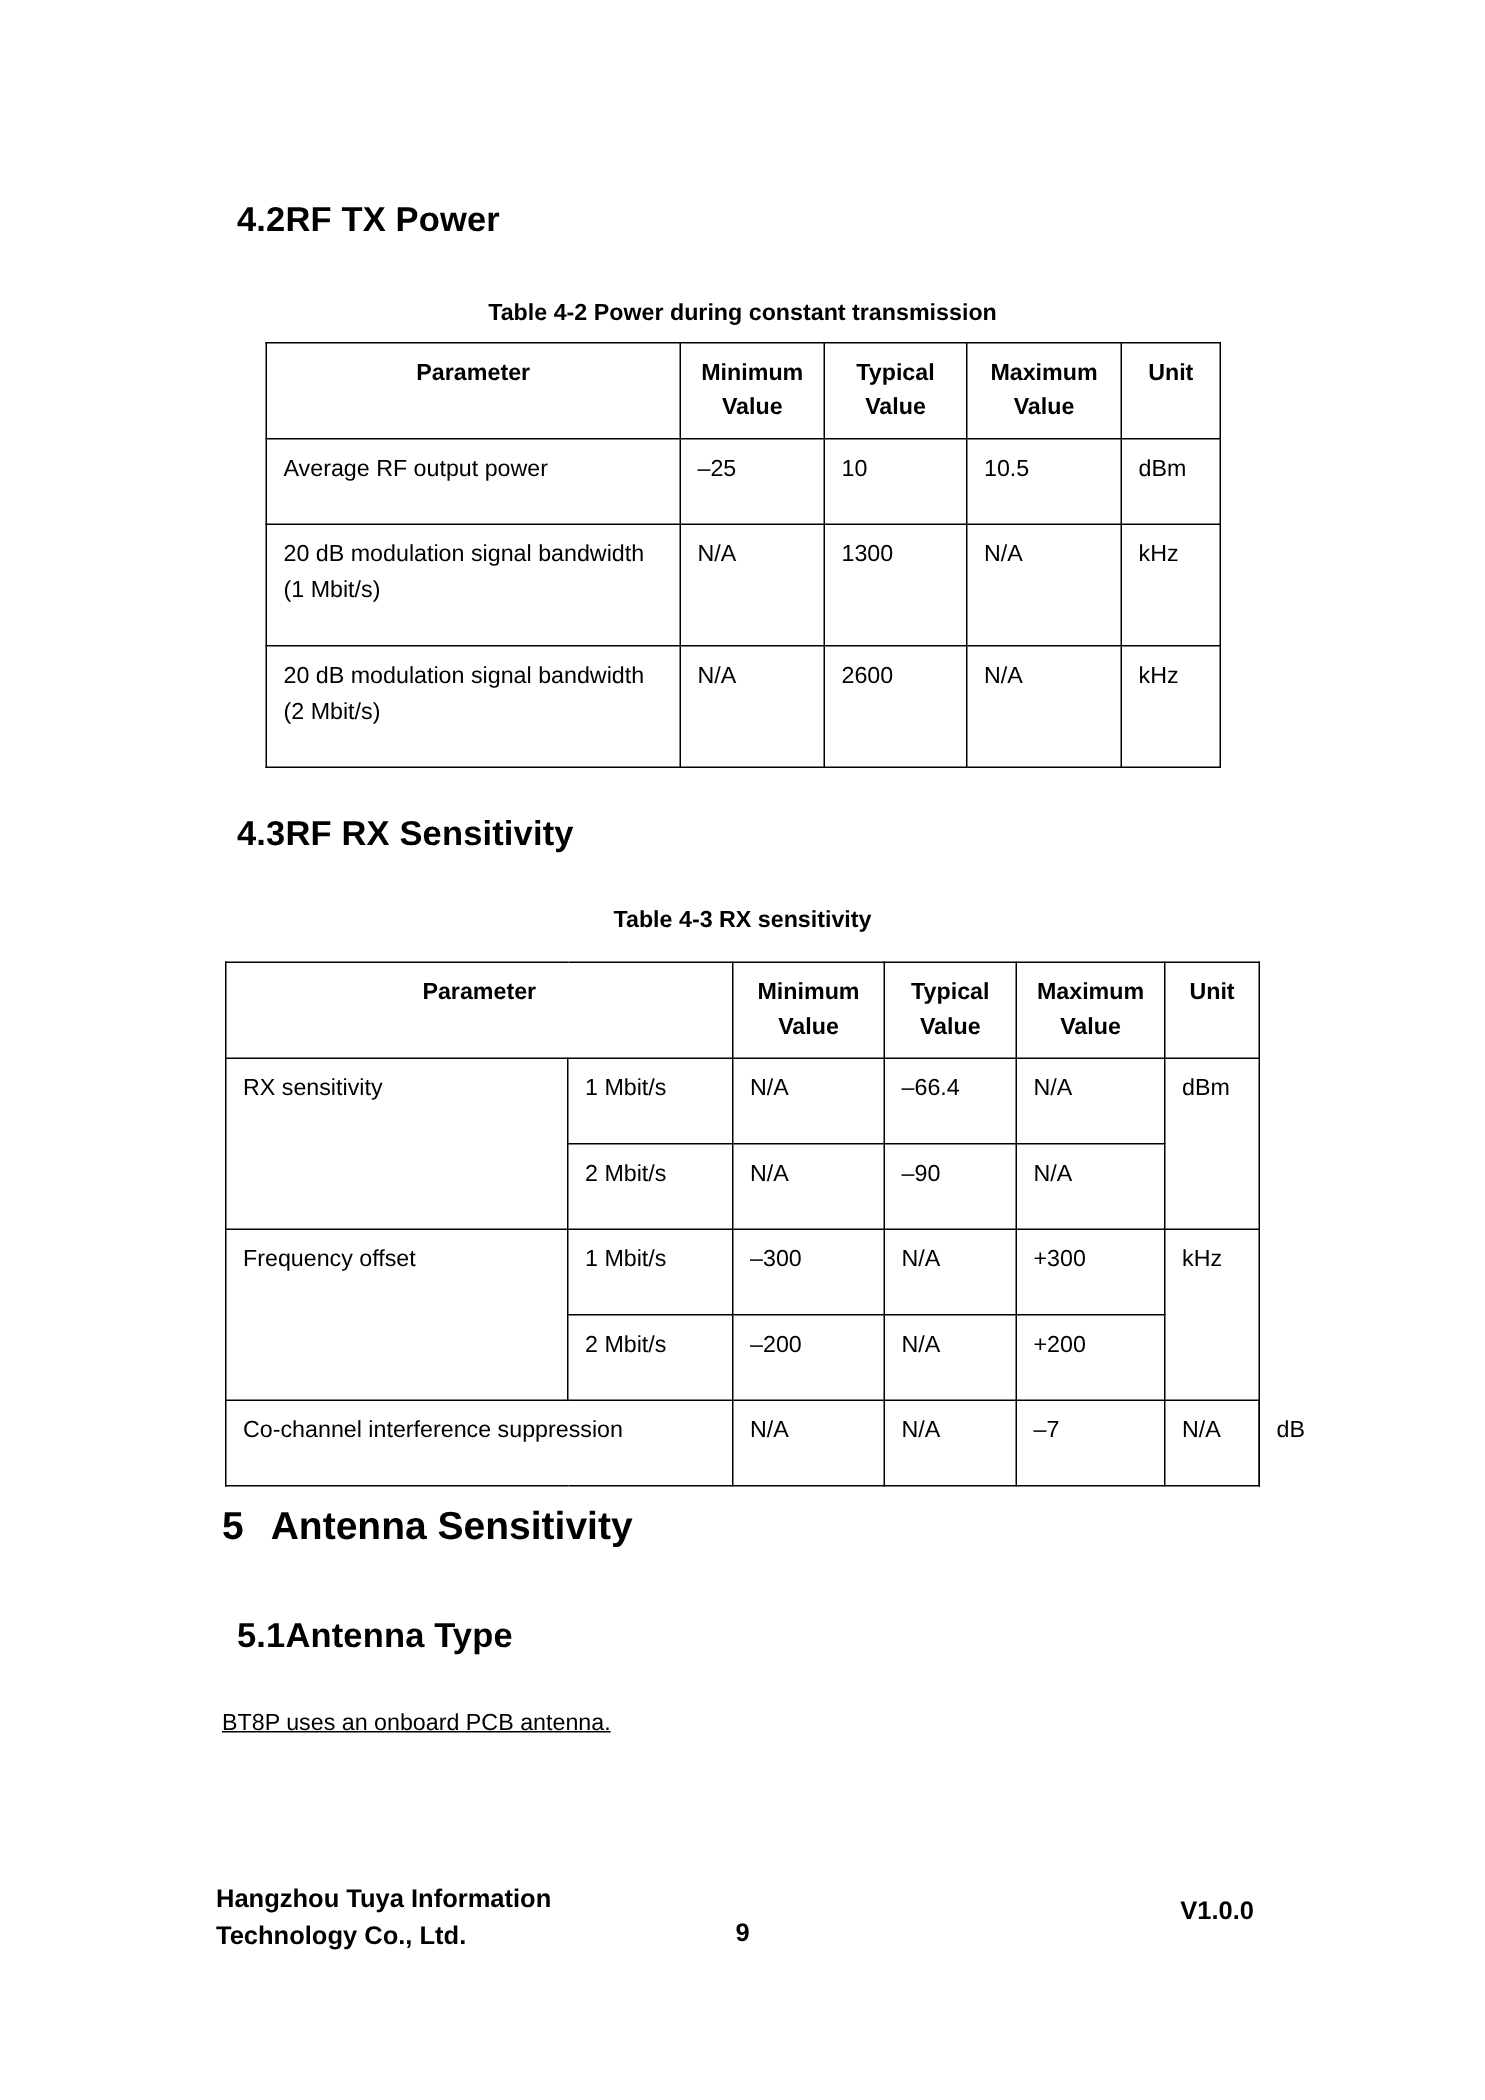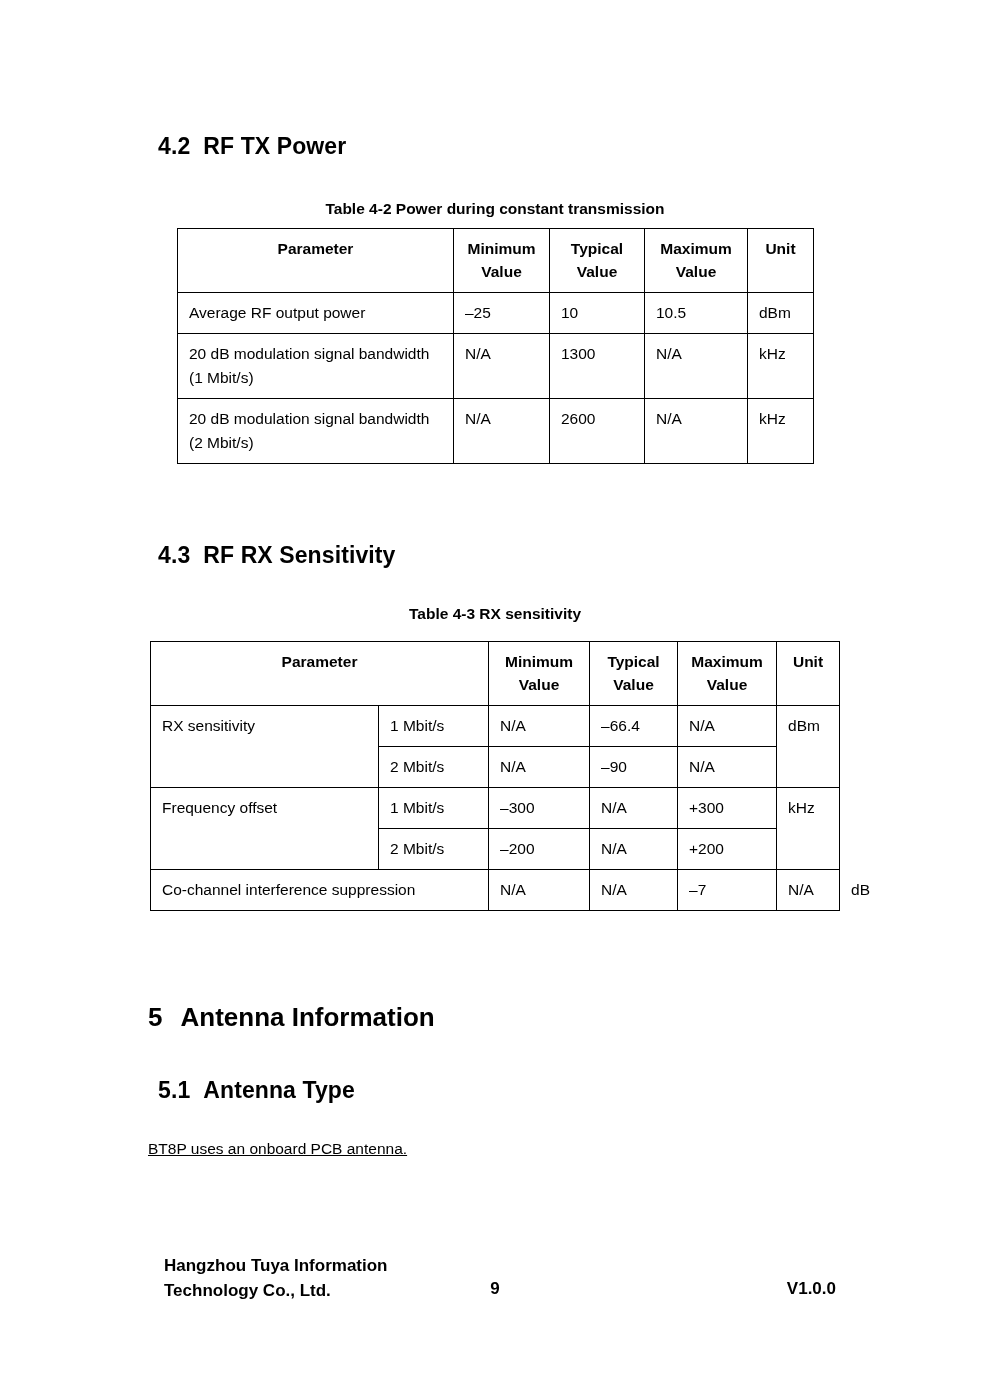--- a/index.html
+++ b/index.html
@@ -24,21 +24,21 @@
   }
 
   
   .h2 {
     position: absolute;
     font-size: 23px;
     font-weight: bold;
     letter-spacing: 0.1px;
     white-space: nowrap;
   }
-  .h2 .num { margin-right: 13px; }
+  .h2 .num { }
 
   .h1 {
     position: absolute;
     font-size: 26px;
     font-weight: bold;
     white-space: nowrap;
   }
   .h1 .num { margin-right: 18px; }
 
   .caption {
@@ -69,21 +69,21 @@
     font-weight: normal;
     vertical-align: top;
     text-align: left;
     line-height: 1.55;
   }
   table.doc th {
     font-weight: bold;
     text-align: center;
   }
   table.doc .pad {
-    padding: 8px 11px 8px 11px;
+    padding: 8px 11px 24px 11px;
     display: block;
   }
   table.doc .pad-c {
     padding: 8px 4px 8px 4px;
     display: block;
   }
   .vmid { vertical-align: middle; }
   .hdr-2line { line-height: 1.5; }
 
   
@@ -97,36 +97,36 @@
     position: absolute;
     left: 0;
     top: 1254px;
     width: 990px;
     height: 60px;
     font-size: 17px;
     font-weight: bold;
   }
   .footer .company {
     position: absolute;
-    left: 164px;
+    left: 144px;
     top: 0;
     line-height: 1.45;
     white-space: nowrap;
   }
   .footer .pageno {
     position: absolute;
     left: 0;
     top: 25px;
     width: 990px;
     text-align: center;
   }
   .footer .version {
     position: absolute;
     right: 154px;
-    top: 25px;
+    top: 10px;
     white-space: nowrap;
   }
 </style>
 </head>
 <body>
 
 <div class="page">
 
   <div class="h2" style="left:158px; top:133px;">
     <span class="num">4.2</span><span>RF TX Power</span>
@@ -354,21 +354,21 @@
             <span class="pad">N/A</span>
           </td>
         <td class="vmid">
             <span class="pad">dB</span>
           </td>
       </tr>
     </tbody>
   </table>
 
   <div class="h1" style="left:148px; top:1002px;">
-    <span class="num">5</span><span>Antenna Information</span>
+    <span class="num">5</span><span>Antenna Sensitivity</span>
   </div>
 
   <div class="h2" style="left:158px; top:1077px;">
     <span class="num">5.1</span><span>Antenna Type</span>
   </div>
 
   <div class="body-text" style="left:148px; top:1140px;text-decoration:underline;">BT8P uses an onboard PCB antenna.</div>
 
   <div class="footer">
     <div class="company">

